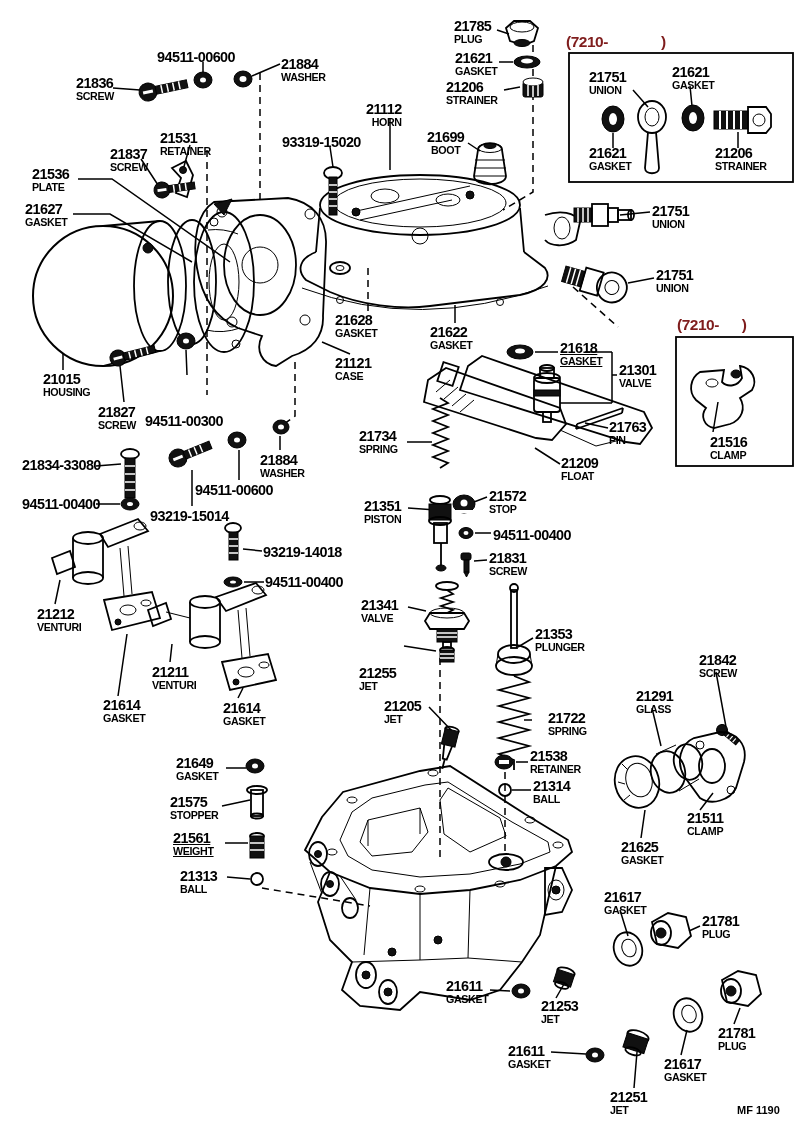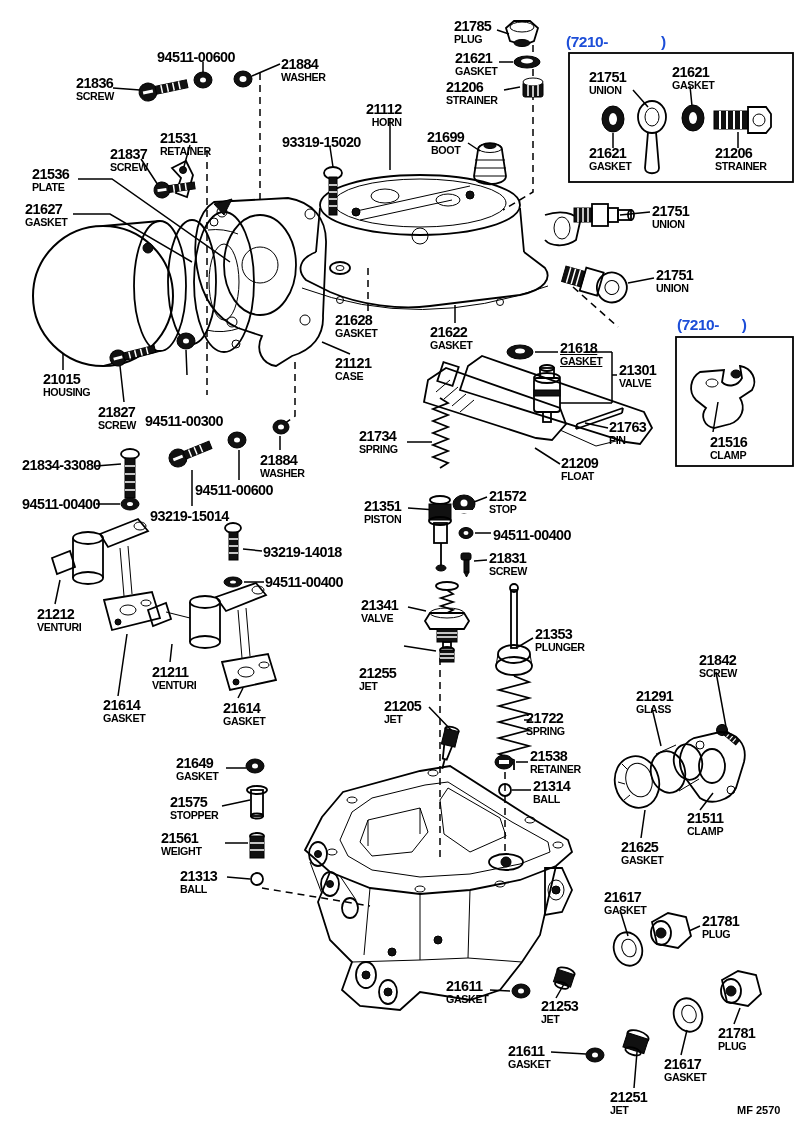--- a/index.html
+++ b/index.html
@@ -1,21 +1,21 @@
 <!DOCTYPE html>
 <html><head>
 <meta charset="utf-8">
 <style>
   html,body{margin:0;padding:0;background:#fff;}
   #page{position:relative;width:800px;height:1138px;background:#fff;overflow:hidden;
         font-family:"Liberation Sans", sans-serif;}
   #callouts .callout{position:absolute;color:#000;font-weight:bold;line-height:1.02;white-space:pre;}
   #callouts .num{display:block;font-size:15.5px;letter-spacing:-0.6px;transform:scaleX(.93);transform-origin:left top;}
   #callouts .desc{display:block;font-size:11.5px;letter-spacing:-0.4px;transform:scaleX(.93);transform-origin:left top;}
-  .box-header{position:absolute;color:#1d4ed8;font-weight:bold;font-size:15.5px;letter-spacing:-0.5px;white-space:pre;}
+  .box-header{position:absolute;color:#7f1d1d;font-weight:bold;font-size:15.5px;letter-spacing:-0.5px;white-space:pre;}
   .footer-code{position:absolute;color:#000;font-weight:bold;font-size:11px;letter-spacing:0;}
   svg{position:absolute;left:0;top:0;}
   .ln{fill:none;stroke:#000;stroke-width:1.8;}
   .ld{fill:none;stroke:#000;stroke-width:1.5;}
   .dk{fill:#111;stroke:#000;stroke-width:1;}
   .wt{fill:#fff;stroke:none;}
   .thin{fill:none;stroke:#000;stroke-width:1;}
 </style>
 </head>
 <body>
@@ -502,43 +502,43 @@
       <div class="callout" style="left: 263px; top: 544px;"><span class="num">93219-14018</span></div>
       <div class="callout" style="left: 265px; top: 574px;"><span class="num">94511-00400</span></div>
       <div class="callout" style="left: 37px; top: 606px;"><span class="num">21212</span><span class="desc">VENTURI</span></div>
       <div class="callout" style="left: 152px; top: 664px;"><span class="num">21211</span><span class="desc">VENTURI</span></div>
       <div class="callout" style="left: 103px; top: 697px;"><span class="num">21614</span><span class="desc">GASKET</span></div>
       <div class="callout" style="left: 223px; top: 700px;"><span class="num">21614</span><span class="desc">GASKET</span></div>
       <div class="callout" style="left: 361px; top: 597px;"><span class="num">21341</span><span class="desc">VALVE</span></div>
       <div class="callout" style="left: 359px; top: 636px; margin-top: 29px;"><span class="num">21255</span><span class="desc">JET</span></div>
       <div class="callout" style="left: 535px; top: 626px;"><span class="num">21353</span><span class="desc">PLUNGER</span></div>
       <div class="callout" style="left: 384px; top: 698px;"><span class="num">21205</span><span class="desc">JET</span></div>
-      <div class="callout" style="left: 526px; top: 710px;"><span class="num">21722</span><span class="desc">SPRING</span></div>
+      <div class="callout" style="left: 548px; top: 710px;"><span class="num">21722</span><span class="desc">SPRING</span></div>
       <div class="callout" style="left: 699px; top: 652px;"><span class="num">21842</span><span class="desc">SCREW</span></div>
       <div class="callout" style="left: 636px; top: 688px;"><span class="num">21291</span><span class="desc">GLASS</span></div>
       <div class="callout" style="left: 687px; top: 810px;"><span class="num">21511</span><span class="desc">CLAMP</span></div>
       <div class="callout" style="left: 621px; top: 839px;"><span class="num">21625</span><span class="desc">GASKET</span></div>
       <div class="callout" style="left: 176px; top: 755px;"><span class="num">21649</span><span class="desc">GASKET</span></div>
       <div class="callout" style="left: 170px; top: 794px;"><span class="num">21575</span><span class="desc">STOPPER</span></div>
-      <div class="callout" style="left: 161px; top: 830px;"><span class="num">21561</span><span class="desc">WEIGHT</span></div>
+      <div class="callout" style="left: 173px; top: 830px; text-decoration: underline;"><span class="num">21561</span><span class="desc">WEIGHT</span></div>
       <div class="callout" style="left: 180px; top: 868px;"><span class="num">21313</span><span class="desc">BALL</span></div>
       <div class="callout" style="left: 530px; top: 748px;"><span class="num">21538</span><span class="desc">RETAINER</span></div>
       <div class="callout" style="left: 533px; top: 778px;"><span class="num">21314</span><span class="desc">BALL</span></div>
       <div class="callout" style="left: 604px; top: 889px;"><span class="num">21617</span><span class="desc">GASKET</span></div>
       <div class="callout" style="left: 702px; top: 913px;"><span class="num">21781</span><span class="desc">PLUG</span></div>
       <div class="callout" style="left: 446px; top: 978px;"><span class="num">21611</span><span class="desc">GASKET</span></div>
       <div class="callout" style="left: 541px; top: 998px;"><span class="num">21253</span><span class="desc">JET</span></div>
       <div class="callout" style="left: 718px; top: 1025px;"><span class="num">21781</span><span class="desc">PLUG</span></div>
       <div class="callout" style="left: 508px; top: 1043px;"><span class="num">21611</span><span class="desc">GASKET</span></div>
       <div class="callout" style="left: 664px; top: 1056px;"><span class="num">21617</span><span class="desc">GASKET</span></div>
       <div class="callout" style="left: 610px; top: 1089px;"><span class="num">21251</span><span class="desc">JET</span></div>
       <div class="callout" style="left: 710px; top: 434px;"><span class="num">21516</span><span class="desc">CLAMP</span></div>
       <div class="callout" style="left: 43px; top: 371px;"><span class="num">21015</span><span class="desc">HOUSING</span></div>
       <div class="callout" style="left: 145px; top: 392px; margin-top: 21px;"><span class="num">94511-00300</span></div>
       <div class="callout" style="left: 98px; top: 404px;"><span class="num">21827</span><span class="desc">SCREW</span></div>
     </div>
 
 <div class="box-header" style="left:566px;top:33px;">(7210-              )</div>
 <div class="box-header" style="left:677px;top:316px;">(7210-      )</div>
 
-<div class="footer-code" style="left:737px;top:1104px;">MF 2570</div>
+<div class="footer-code" style="left:737px;top:1104px;">MF 1190</div>
 
 </div>
 
 </body></html>

